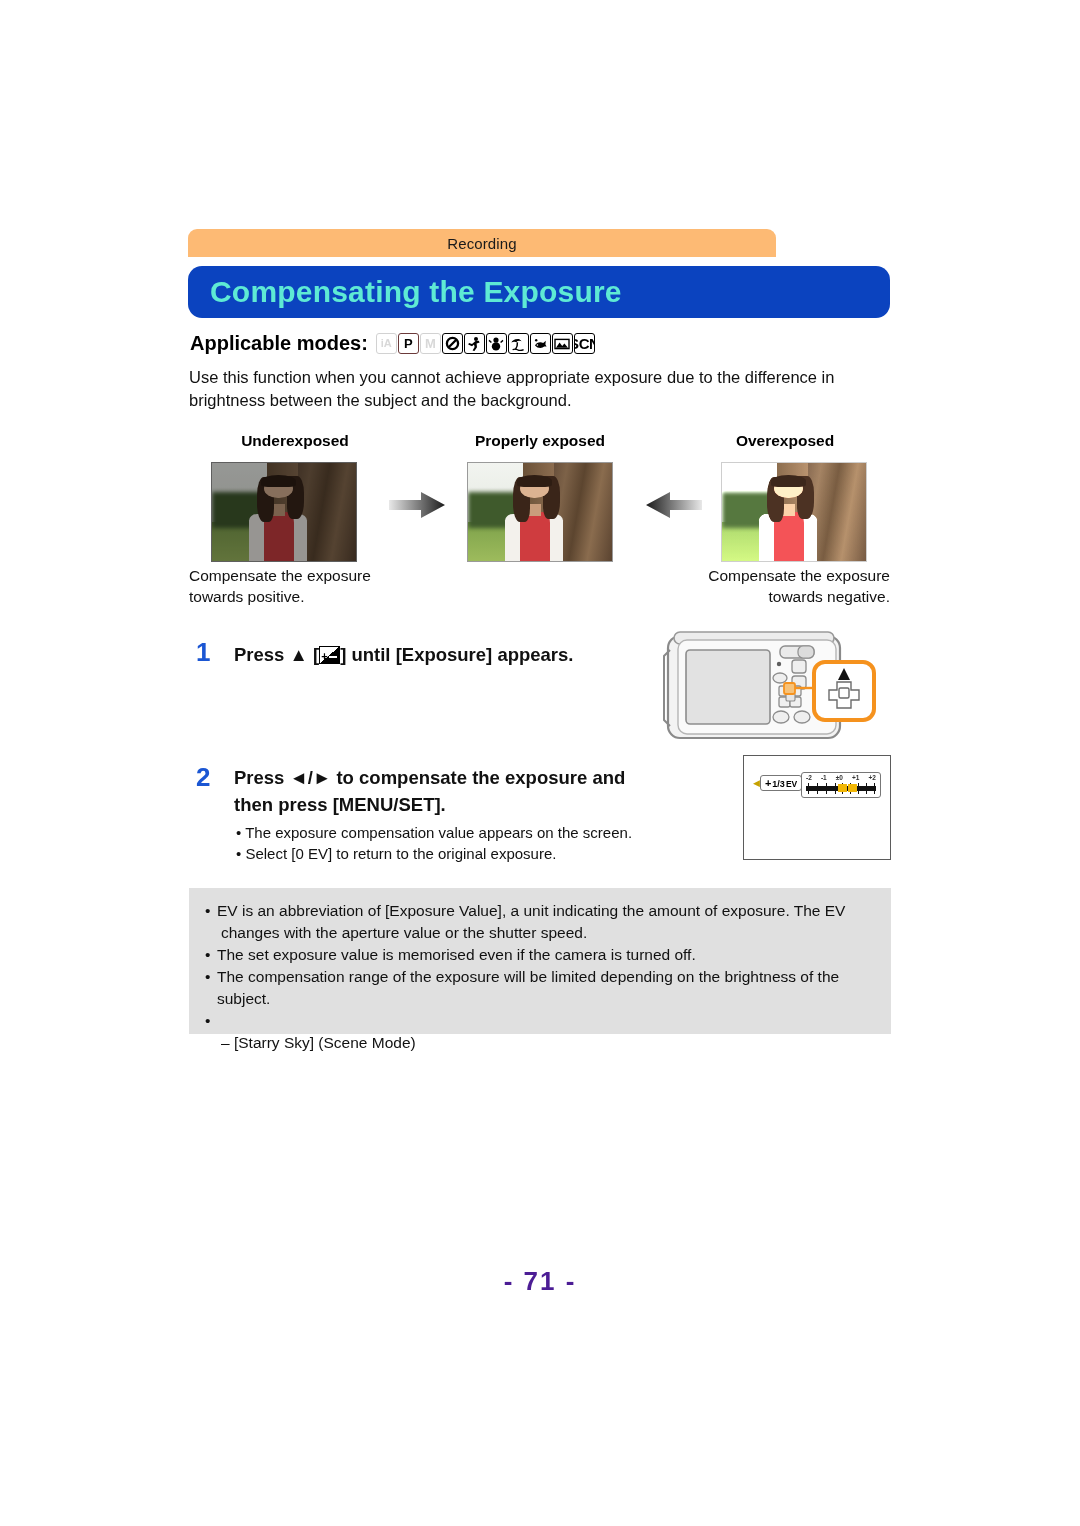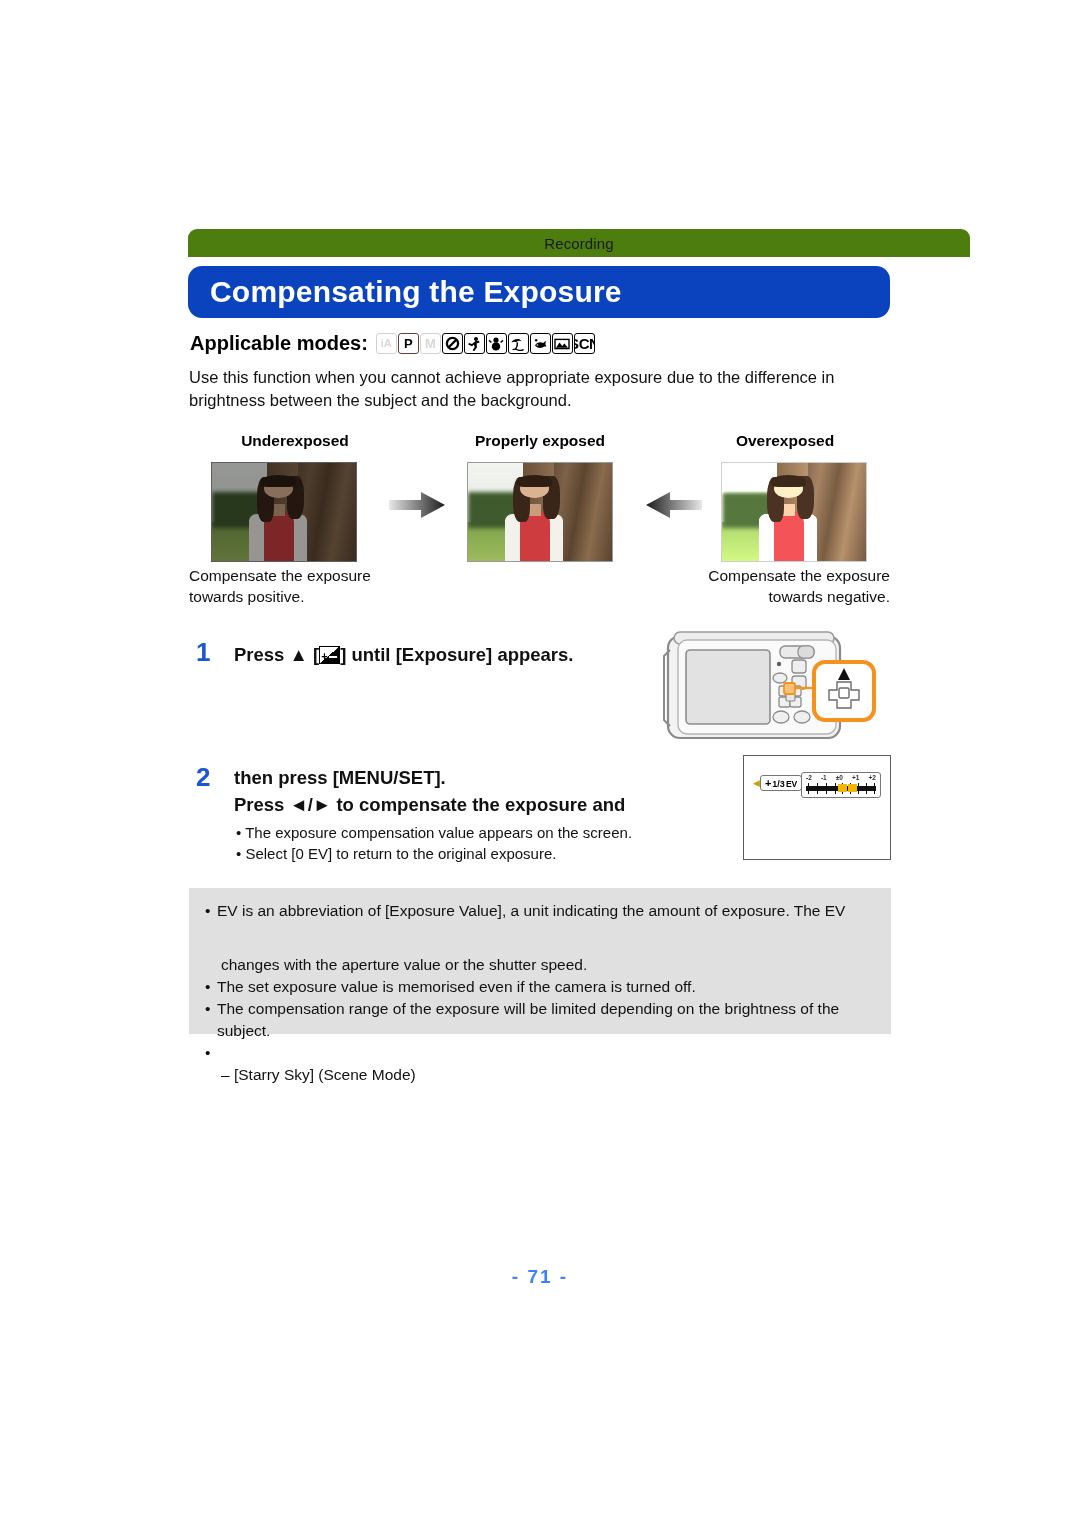--- a/index.html
+++ b/index.html
@@ -13,40 +13,40 @@
     color: #000;
     position: relative;
     overflow: hidden;
   }
   .page { position: absolute; left: 0; top: 0; width: 1080px; height: 1526px; }
 
   
   .section-bar {
     position: absolute;
     left: 188px; top: 229px;
-    width: 782px; height: 28px;
-    background: #4d7c0f;
+    width: 588px; height: 28px;
+    background: #fdba74;
     border-radius: 9px 9px 0 0;
     display: flex; align-items: center; justify-content: center;
   }
   .section-bar span {
     font-size: 15px; color: #1a1a1a; letter-spacing: .1px;
   }
 
   
   .title-bar {
     position: absolute;
     left: 188px; top: 266px;
     width: 702px; height: 52px;
     background: #0b43bf;
     border-radius: 14px;
     display: flex; align-items: center;
   }
   .title-bar span {
-    color: #ffffff; font-size: 30px; font-weight: bold;
+    color: #5eead4; font-size: 30px; font-weight: bold;
     padding-left: 22px; letter-spacing: .2px;
   }
 
   
   .modes-row {
     position: absolute;
     left: 190px; top: 332px;
     display: flex; align-items: center; gap: 0px;
   }
   .modes-label { font-size: 20px; font-weight: bold; margin-right: 8px; }
@@ -185,28 +185,28 @@
     left: 189px; top: 888px;
     width: 702px; height: 146px;
     background: #e0e0e0;
     padding: 12px 16px 0 16px;
   }
   .notes .line {
     font-size: 15.5px; line-height: 22px; color: #111;
     display: flex;
   }
   .notes .line .b { width: 12px; flex: none; }
-  .notes .cont { padding-left: 16px; margin-top: 32px; }
+  .notes .cont { padding-left: 16px; }
   .notes .sub { padding-left: 16px; }
 
   
   .pagenum {
     position: absolute; left: 0; top: 1266px; width: 1080px;
     text-align: center;
-    font-size: 19px; font-weight: bold; color: #3b82f6;
+    font-size: 26px; font-weight: bold; color: #4c1d95;
     letter-spacing: 2px;
   }
 </style>
 </head>
 <body>
 
 <div class="page">
 
   <div class="section-bar">
     <span>Recording</span>
@@ -405,22 +405,22 @@
         <path d="M175 58 h14 v8 h8 v10 h-8 v8 h-14 v-8 h-8 v-10 h8 z"></path>
       </g>
       <rect x="177" y="64" width="10" height="10" rx="1.5" fill="#fff" stroke="#6b6b6b" stroke-width="1.4"></rect>
 
       <path d="M182 44 L188 56 L176 56 Z" fill="#111"></path>
     </svg>
   </div>
 
   <div class="step-num" style="left:196px; top:762px;">2</div>
   <div class="step-head" style="left:234px; top:764px; width:450px;">
+    <div>Press ◄/► to compensate the exposure and</div>
     <div>then press [MENU/SET].</div>
-    <div>Press ◄/► to compensate the exposure and</div>
   </div>
   <div class="step-bullets" style="left:236px; top:822px; width:480px;">
     <div>• The exposure compensation value appears on the screen.</div>
     <div>• Select [0 EV] to return to the original exposure.</div>
   </div>
 
   <div class="screen-fig">
     <div class="lcd"></div>
 
     <div class="ev-badge">

